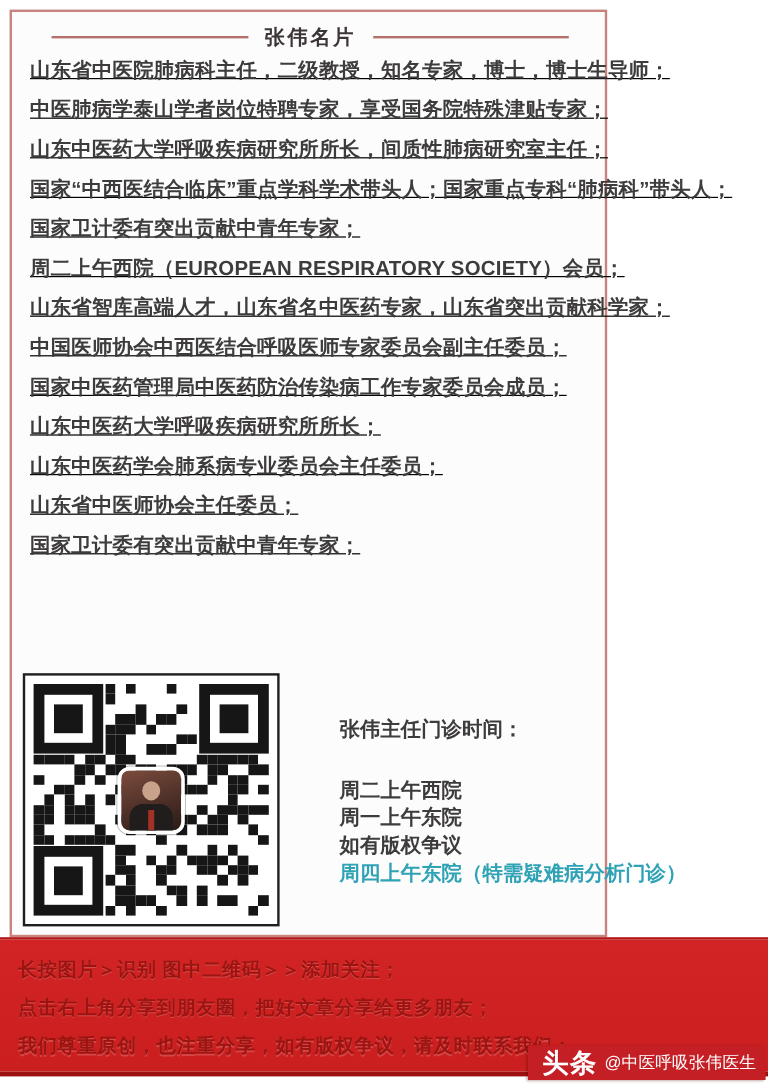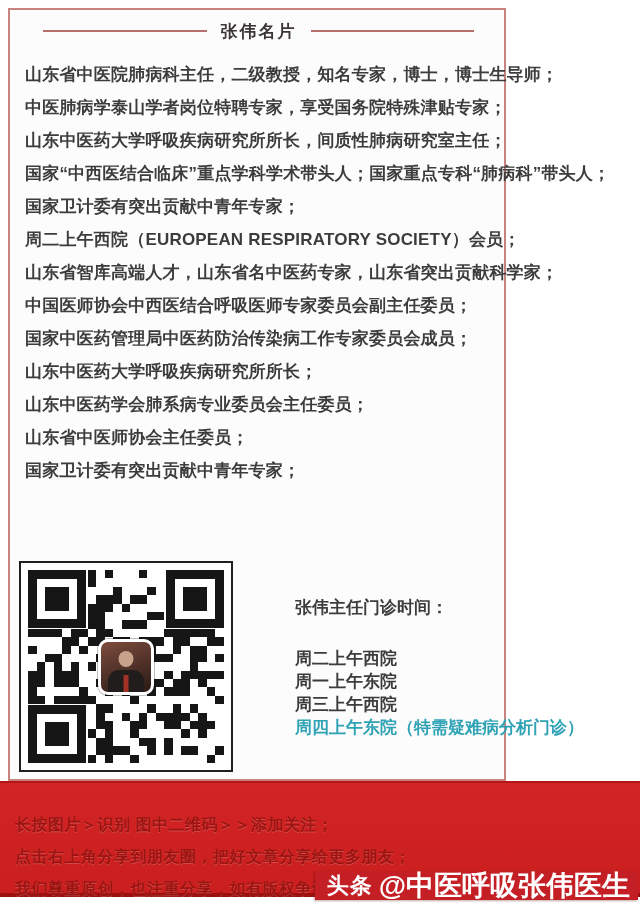--- a/index.html
+++ b/index.html
@@ -17,21 +17,21 @@
   }
   .card-header {
     display:flex; align-items:center; margin:10px 30px 0 33px; height:22px;
   }
   .hr-line { flex:1; height:2px; background:#b5706c; }
   .hr-line.left { max-width:228px; }
   .card-title {
     padding:0 14px; font-size:17px; font-weight:700; color:#3c3537;
     letter-spacing:2px; white-space:nowrap;
   }
-  .credentials { margin:16px 18px 0 15px; }
+  .credentials { margin:0 18px 0 15px;text-decoration:underline; }
   .cred-line {
     font-size:17px; font-weight:600; color:#3d3b3b; line-height:33px;
     white-space:nowrap; letter-spacing:0.2px;
   }
 
   
   .qr-box {
     position:absolute; left:19px; top:561px; width:214px; height:211px;
     background:#ffffff; border:2px solid #1f1f1f; padding:7px;
   }
@@ -62,56 +62,56 @@
   .av-body {
     position:absolute; bottom:-2px; left:50%; transform:translateX(-50%);
     width:36px; height:24px; border-radius:11px 11px 0 0; background:#211d1d;
   }
   .av-tie {
     position:absolute; bottom:0; left:50%; transform:translateX(-50%);
     width:5px; height:17px; background:#a33126;
   }
 
   
-  .clinic { position:absolute; left:283px; top:596px;margin-left:12px; }
+  .clinic { position:absolute; left:283px; top:596px; }
   .clinic-title {
     font-size:17px; font-weight:600; color:#3d3b3b; margin-bottom:28px;
     white-space:nowrap;
   }
   .clinic-line {
     font-size:17px; font-weight:600; color:#3d3b3b; line-height:23px;
     white-space:nowrap;
   }
   .clinic-line.special { color:#2fa3b5; }
 
   
   .footer {
     position:absolute; left:0; top:781px; width:640px; height:116px;
     background:linear-gradient(180deg,#d22424 0%,#cb1e1e 100%);
     border-top:2px solid #b21717; border-bottom:4px solid #9c1010;
-    padding:26px 0 0 15px;
+    padding:10px 0 0 15px;
   }
   .footer-line {
     font-size:16px; font-weight:700; color:#9a1512; line-height:32px;
     white-space:nowrap; letter-spacing:0.5px;
     text-shadow:0 1px 0 rgba(255,255,255,0.18);
   }
 
   
   .badge {
     position:absolute; right:2px; top:871px; height:29px;
     background:#c51f26; display:flex; align-items:center;
     padding:0 8px 0 12px; box-shadow:-1px 1px 2px rgba(80,0,0,0.35);
   }
   .badge-brand {
     font-size:22px; font-weight:800; color:#ffffff; letter-spacing:1px;
     white-space:nowrap;
   }
   .badge-handle {
-    font-size:28px; font-weight:700; color:#ffffff; margin-left:6px;
+    font-size:14px; font-weight:400; color:#ffffff; margin-left:6px;
     white-space:nowrap;
   }
 </style>
 </head>
 <body>
 
 <div class="card">
   <div class="card-header">
     <div class="hr-line left"></div>
     <div class="card-title">张伟名片</div>
@@ -682,21 +682,21 @@
       <div class="av-body"></div>
       <div class="av-tie"></div>
     </div>
   </div>
 </div>
 
 <div class="clinic">
   <div class="clinic-title">张伟主任门诊时间：</div>
   <div class="clinic-line">周二上午西院</div>
   <div class="clinic-line">周一上午东院</div>
-  <div class="clinic-line">周三上午西院</div>
+  <div class="clinic-line">如有版权争议</div>
   <div class="clinic-line special">周四上午东院（特需疑难病分析门诊）</div>
 </div>
 
 <div class="footer">
   <div class="footer-line">长按图片＞识别 图中二维码＞＞添加关注；</div>
   <div class="footer-line">点击右上角分享到朋友圈，把好文章分享给更多朋友；</div>
   <div class="footer-line">我们尊重原创，也注重分享，如有版权争议，请及时联系我们；</div>
 </div>
 
 <div class="badge">

